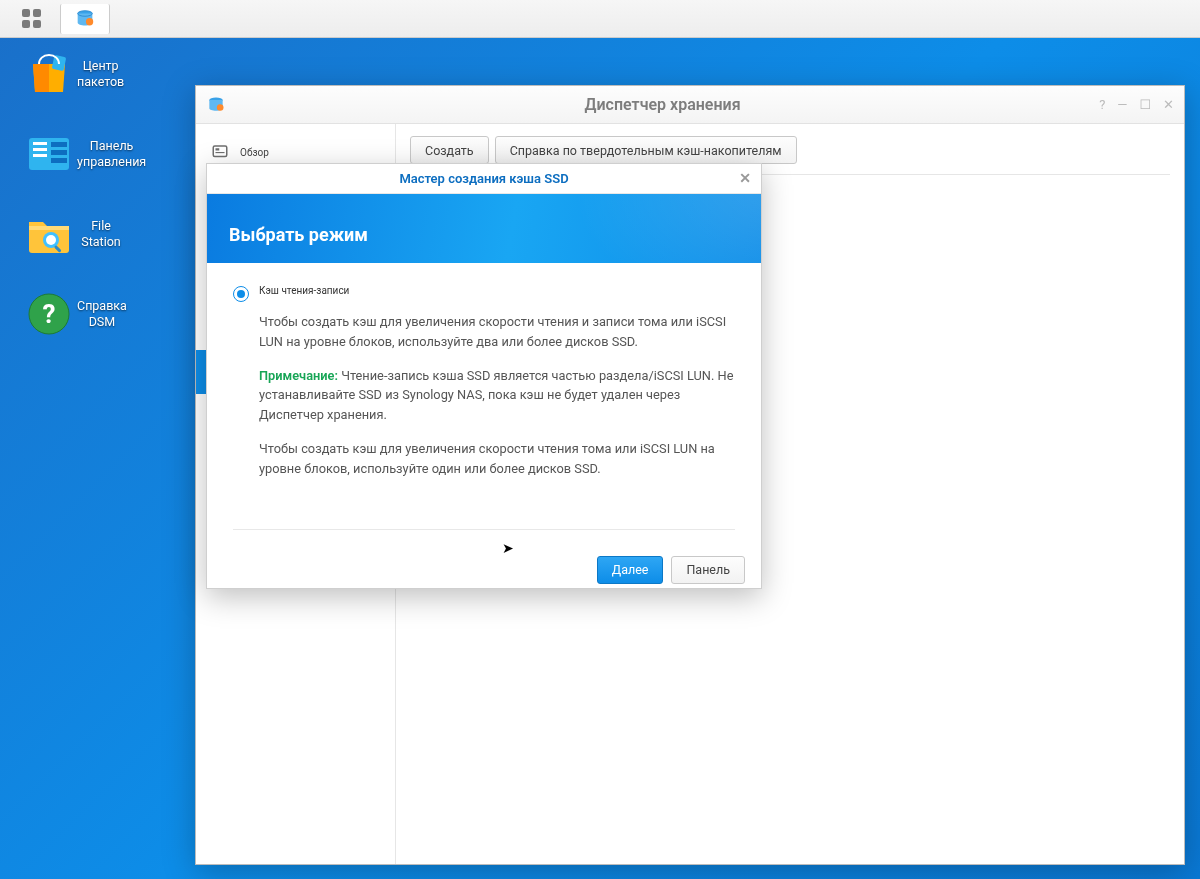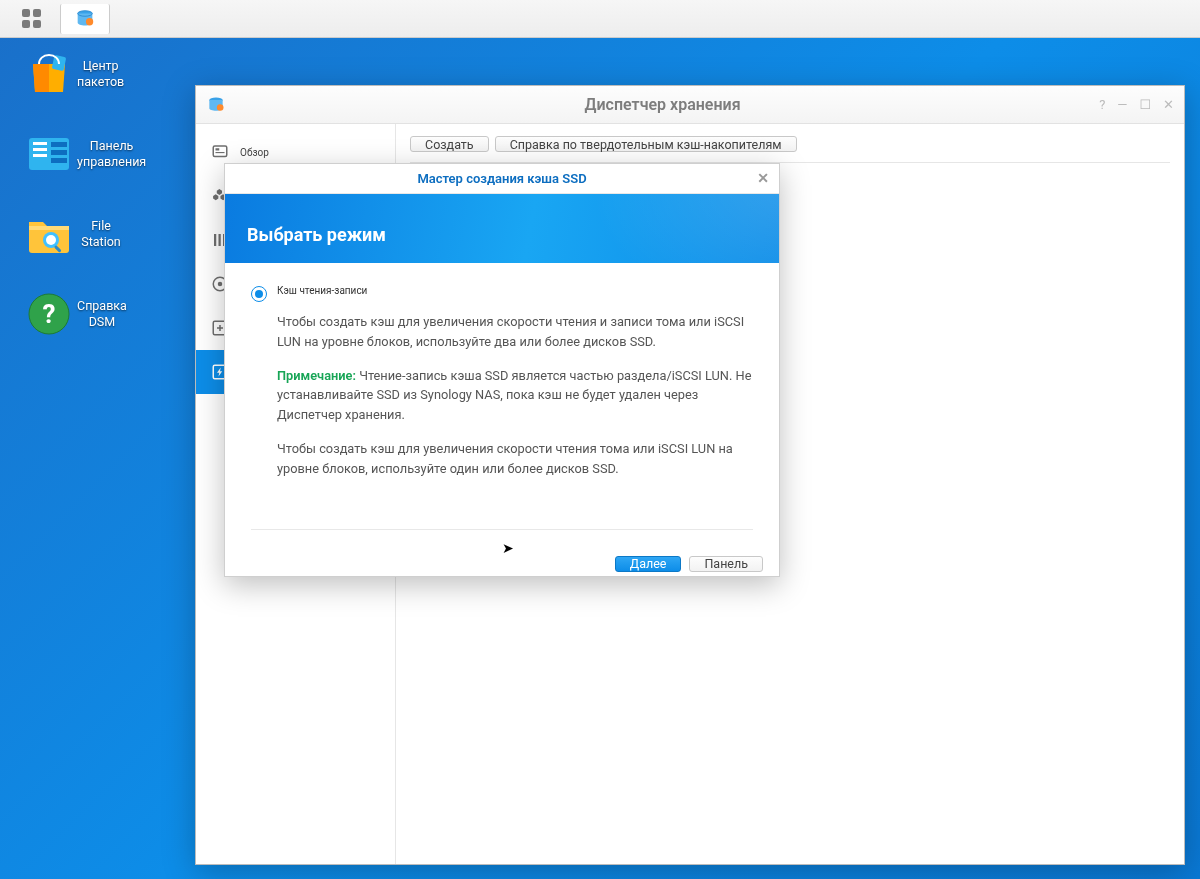--- a/index.html
+++ b/index.html
@@ -29,24 +29,24 @@
 
 .sidebar { width:200px; border-right:1px solid #e6e6e6; padding-top:6px; }
 .side-item { display:flex; align-items:center; gap:10px; height:44px; padding:0 14px; font-size:10px; color:#444; cursor:pointer; }
 .side-item.active { background:#0d8de8; color:#fff; }
 .side-item .si-icon { width:20px; height:20px; display:flex; align-items:center; justify-content:center; color:#6f6f6f; }
 .side-item.active .si-icon { color:#fff; }
 
 
 .mainpanel { flex:1; padding:12px 14px; position:relative; }
 .toolbar { display:flex; gap:6px; padding-bottom:10px; border-bottom:1px solid #e6e6e6; }
-.btn { height:16px; padding:0 14px; border:1px solid #c8c8c8; background:linear-gradient(#fdfdfd,#f2f2f2); border-radius:3px; font-size:12.5px; color:#444; cursor:pointer; display:inline-flex; align-items:center; }
-
-
-.dialog { position:absolute; left:224px; top:163px; width:556px; background:#fff; border:1px solid #cfcfcf; box-shadow:0 8px 28px rgba(0,0,0,0.25); z-index:10; }
+.btn { height:28px; padding:0 14px; border:1px solid #c8c8c8; background:linear-gradient(#fdfdfd,#f2f2f2); border-radius:3px; font-size:12.5px; color:#444; cursor:pointer; display:inline-flex; align-items:center; }
+
+
+.dialog { position:absolute; left:206px; top:163px; width:556px; background:#fff; border:1px solid #cfcfcf; box-shadow:0 8px 28px rgba(0,0,0,0.25); z-index:10; }
 .dlg-title { height:30px; display:flex; align-items:center; justify-content:center; font-size:13px; color:#0d6ec0; font-weight:600; border-bottom:1px solid #e8e8e8; position:relative; }
 .dlg-close { position:absolute; right:10px; top:6px; color:#999; font-size:14px; cursor:pointer; }
 .dlg-banner { background:linear-gradient(100deg,#0a7be0 0%, #19a6f3 55%, #0d8de8 100%); color:#fff; padding:30px 22px 18px; font-size:18px; font-weight:700; position:relative; overflow:hidden; }
 .dlg-banner::after { content:""; position:absolute; right:-20px; top:-20px; width:260px; height:160px; background:radial-gradient(ellipse at top right, rgba(255,255,255,0.18), transparent 60%); transform:skewX(-12deg); }
 .dlg-body { padding:22px 26px 12px; font-size:12.8px; color:#444; }
 .radio-row { display:flex; align-items:flex-start; gap:10px; margin-bottom:0; }
 .radio { width:16px; height:16px; border:1px solid #b7b7b7; border-radius:50%; margin-top:1px; flex-shrink:0; display:flex; align-items:center; justify-content:center; cursor:pointer; }
 .radio.selected { border-color:#0d8de8; }
 .radio.selected::after { content:""; width:8px; height:8px; background:#0d8de8; border-radius:50%; }
 .opt-label { font-size:10px; color:#333; }

